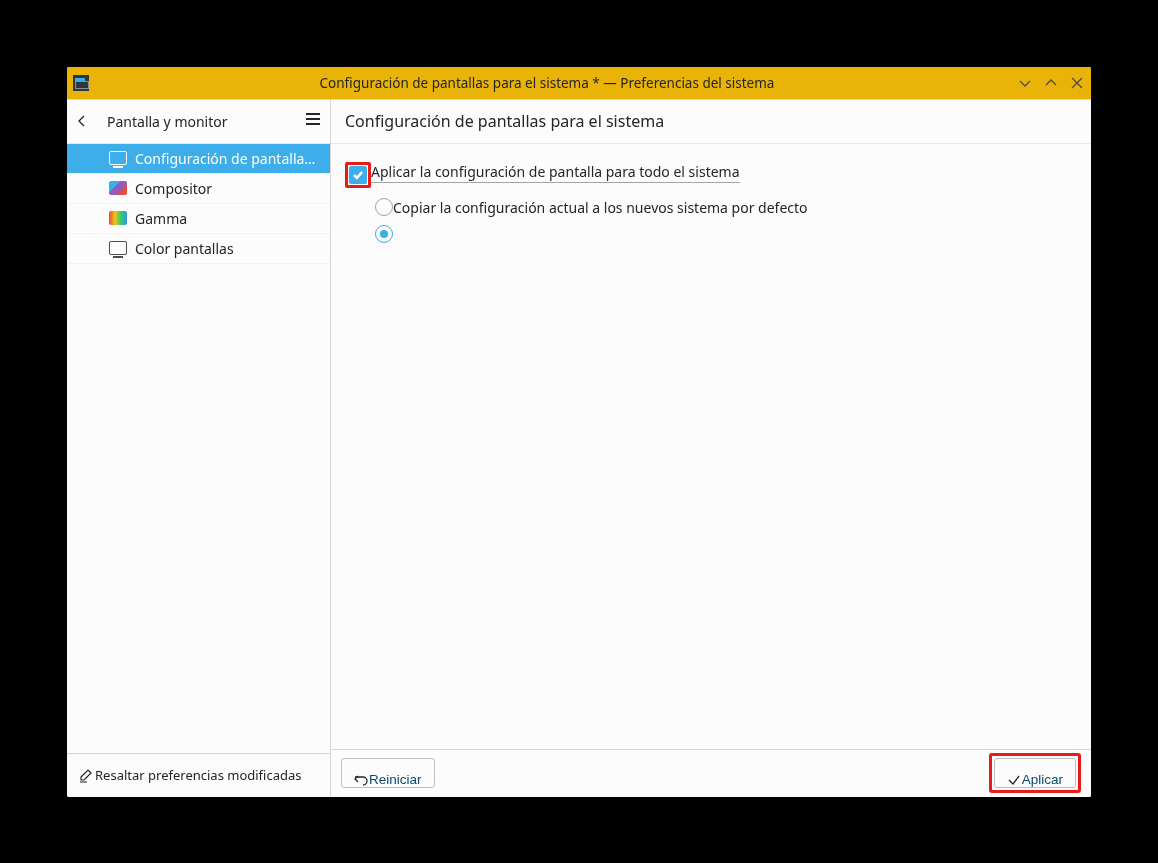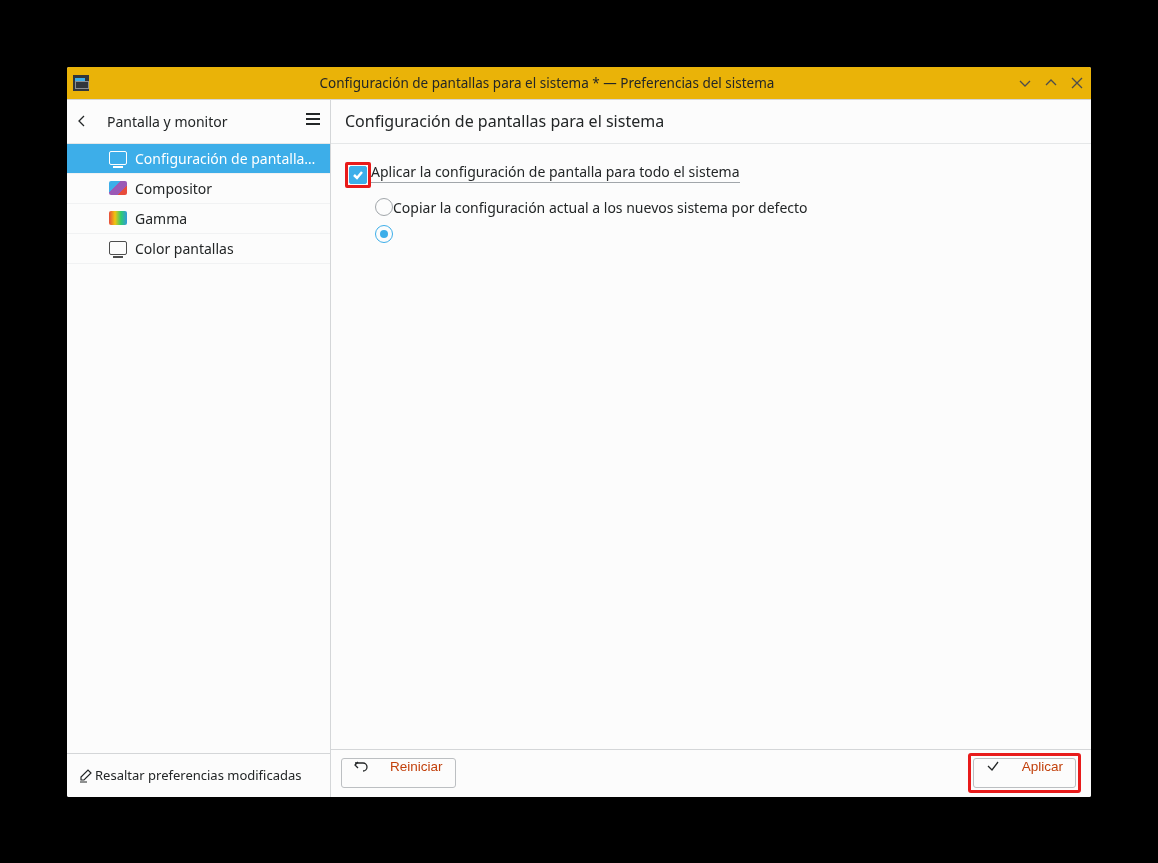--- a/index.html
+++ b/index.html
@@ -122,22 +122,22 @@
   .radio.checked { border-color:#3daee9; }
   .radio.checked::after { content:""; width:8px; height:8px; border-radius:50%; background:#3daee9; }
   .link-underline { border-bottom:1px solid #a1a6aa; padding-bottom:1px; }
   .footer {
     border-top:1px solid #d4d6d8; height:48px; display:flex; align-items:center;
     padding:0 10px; gap:8px;
   }
   .footer .spacer { flex:1; }
   .btn {
     height:30px; padding:0 12px; border:1px solid #bcbfc2; border-radius:3px;
-    background:#fcfcfc; display:flex; align-items:flex-start; gap:22px; cursor:pointer;
-    font-size:13.5px; color:#c2410c;
+    background:#fcfcfc; display:flex; align-items:flex-end; gap:1px; cursor:pointer;
+    font-size:13.5px; color:#0c4a6e;
   }
   .btn svg { width:14px; height:14px; }
   .hl-red-btn { border:3px solid #e81b1b; padding:2px; border-radius:3px; }
 </style>
 </head>
 <body>
 
 <div class="window">
 
   <div class="titlebar">

